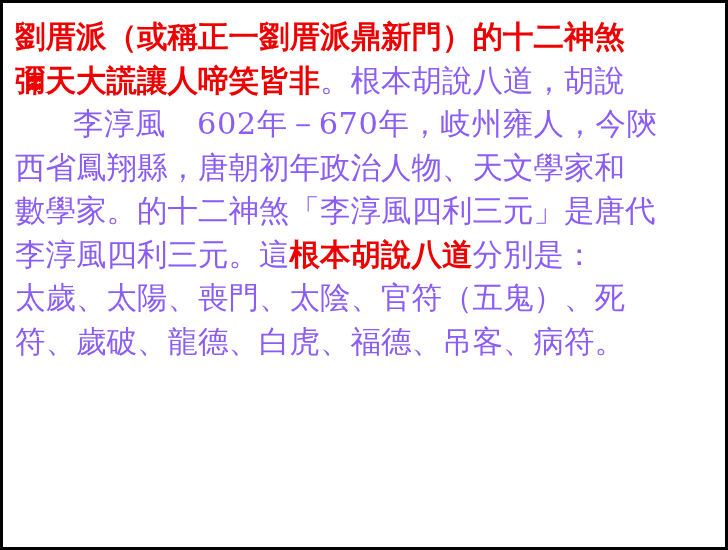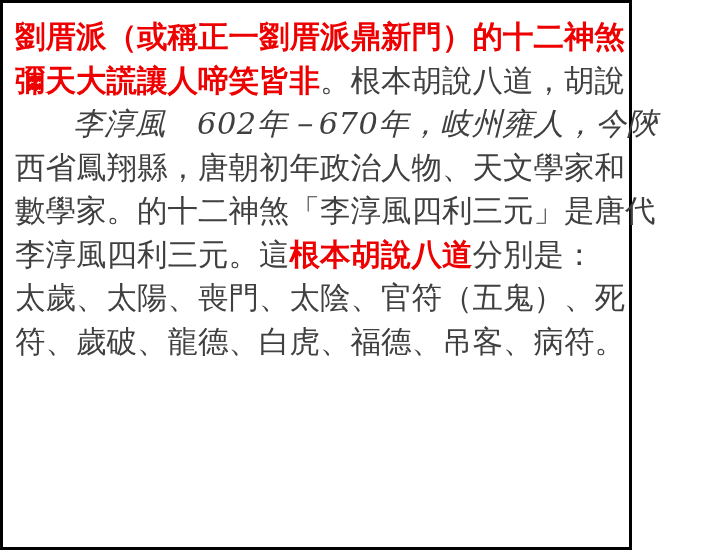--- a/index.html
+++ b/index.html
@@ -8,48 +8,47 @@
   }
   body {
     width: 728px;
     height: 550px;
     background: #ffffff;
     font-family: "DejaVu Serif", serif;
     overflow: hidden;
   }
   .page {
     position: relative;
-    width: 632px;
+    width: 728px;
     height: 550px;
     box-sizing: border-box;
     border: 3px solid #000000;
     background: #ffffff;
   }
   .text-body {
     padding: 12px 10px 0 12px;
     font-size: 30.5px;
     line-height: 43.5px;
     color: #000000;
     letter-spacing: 0px;
     text-align: justify;
     text-justify: inter-ideograph;
   }
   .red {
     color: #ee0000;
     font-weight: 700;
   }
   .blk {
-    color: #404040;
+    color: #8b5cf6;
   }
   .para {
     margin: 0;
   }
   .indent {
     text-indent: 58px;
-    font-style: italic;
   }
   .nowrap {
     white-space: nowrap;
   }
   .num {
     font-family: "DejaVu Serif", serif;
     letter-spacing: 0.5px;
   }
 </style>
 </head>

